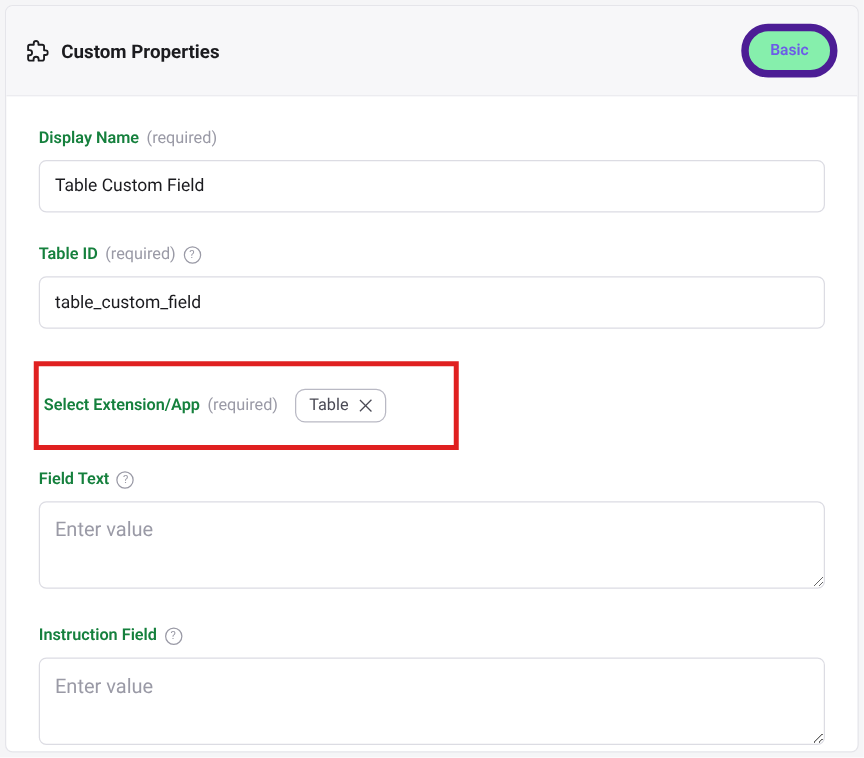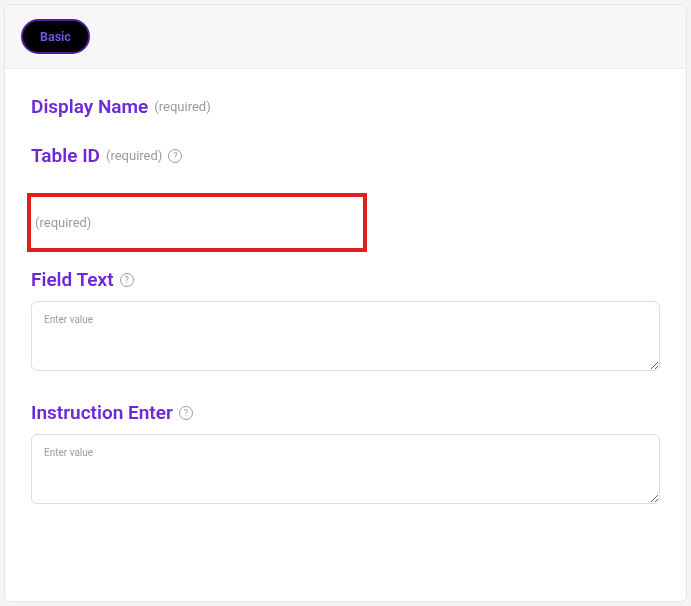--- a/index.html
+++ b/index.html
@@ -40,24 +40,24 @@
       font-weight: 700;
       color: #1b1b1f;
     }
     .ext-icon {
       width: 18px;
       height: 18px;
       display: inline-block;
     }
     .tabs {
       display: flex;
-      border: 2px solid #4c1d95;
+      border: 6px solid #4c1d95;
       border-radius: 999px;
       padding: 3px;
-      background: #000000;
+      background: #86efac;
     }
     .tab {
       padding: 5px 14px;
       font-size: 12.5px;
       font-weight: 600;
       color: #5a5a66;
       border-radius: 999px;
       cursor: pointer;
     }
     .tab.active {
@@ -70,23 +70,23 @@
       margin-bottom: 26px;
     }
     .field-label-row {
       display: flex;
       align-items: center;
       gap: 6px;
       margin-bottom: 10px;
       flex-wrap: wrap;
     }
     .field-label {
-      font-size: 19px;
+      font-size: 13px;
       font-weight: 600;
-      color: #6d28d9;
+      color: #15803d;
     }
     .field-required {
       font-size: 13px;
       color: #9a9aa6;
       font-weight: 400;
       text-align: right;
     }
     .help-icon {
       width: 14px;
       height: 14px;
@@ -111,21 +111,21 @@
     }
     .text-input::placeholder {
       color: #9a9aa6;
     }
     .textarea {
       width: 100%;
       min-height: 70px;
       padding: 12px 12px;
       border: 1px solid #dcdce3;
       border-radius: 6px;
-      font-size: 10px;
+      font-size: 16px;
       color: #1b1b1f;
       outline: none;
       resize: both;
       font-family: inherit;
     }
     .textarea::placeholder {
       color: #9a9aa6;
     }
     .highlight-box {
       border: 4px solid #e02020;
@@ -163,58 +163,73 @@
       background: #4a4a55;
     }
     .chip-x::before { transform: rotate(45deg); }
     .chip-x::after { transform: rotate(-45deg); }
   </style>
 </head>
 <body>
 
 <div class="panel">
   <div class="panel-header">
+    <div class="panel-header-left">
+      <span class="ext-icon">
+        <svg viewBox="0 0 24 24" width="18" height="18" fill="none" stroke="#1b1b1f" stroke-width="2" stroke-linecap="round" stroke-linejoin="round">
+          <path d="M20.5 11H19V7a2 2 0 0 0-2-2h-4V3.5a2.5 2.5 0 1 0-5 0V5H4a2 2 0 0 0-2 2v3.8h1.5a2.7 2.7 0 0 1 0 5.4H2V20a2 2 0 0 0 2 2h3.8v-1.5a2.7 2.7 0 0 1 5.4 0V22H17a2 2 0 0 0 2-2v-4h1.5a2.5 2.5 0 0 0 0-5z"></path>
+        </svg>
+      </span>
+      <span class="panel-title">Custom Properties</span>
+    </div>
     <div class="tabs">
       <div class="tab active">Basic</div>
     </div>
   </div>
 
   <div class="panel-body">
 
     <div class="field">
       <div class="field-label-row">
         <span class="field-label">Display Name</span>
         <span class="field-required">(required)</span>
       </div>
+      <input type="text" class="text-input" value="Table Custom Field" style="">
     </div>
 
     <div class="field">
       <div class="field-label-row">
         <span class="field-label">Table ID</span>
         <span class="field-required">(required)</span>
         <span class="help-icon">?</span>
       </div>
+      <input type="text" class="text-input" value="table_custom_field" style="">
     </div>
 
     <div class="highlight-box">
       <div class="field-label-row" style="margin-bottom:0;">
+        <span class="field-label">Select Extension/App</span>
         <span class="field-required">(required)</span>
+        <span class="chip">
+          <span>Table</span>
+          <span class="chip-x"></span>
+        </span>
       </div>
     </div>
 
     <div class="field">
       <div class="field-label-row">
         <span class="field-label">Field Text</span>
         <span class="help-icon">?</span>
       </div>
       <textarea class="textarea" placeholder="Enter value" style=""></textarea>
     </div>
 
     <div class="field">
       <div class="field-label-row">
-        <span class="field-label">Instruction Enter</span>
+        <span class="field-label">Instruction Field</span>
         <span class="help-icon">?</span>
       </div>
       <textarea class="textarea" placeholder="Enter value" style=""></textarea>
     </div>
 
   </div>
 </div>
 
 </body></html>

